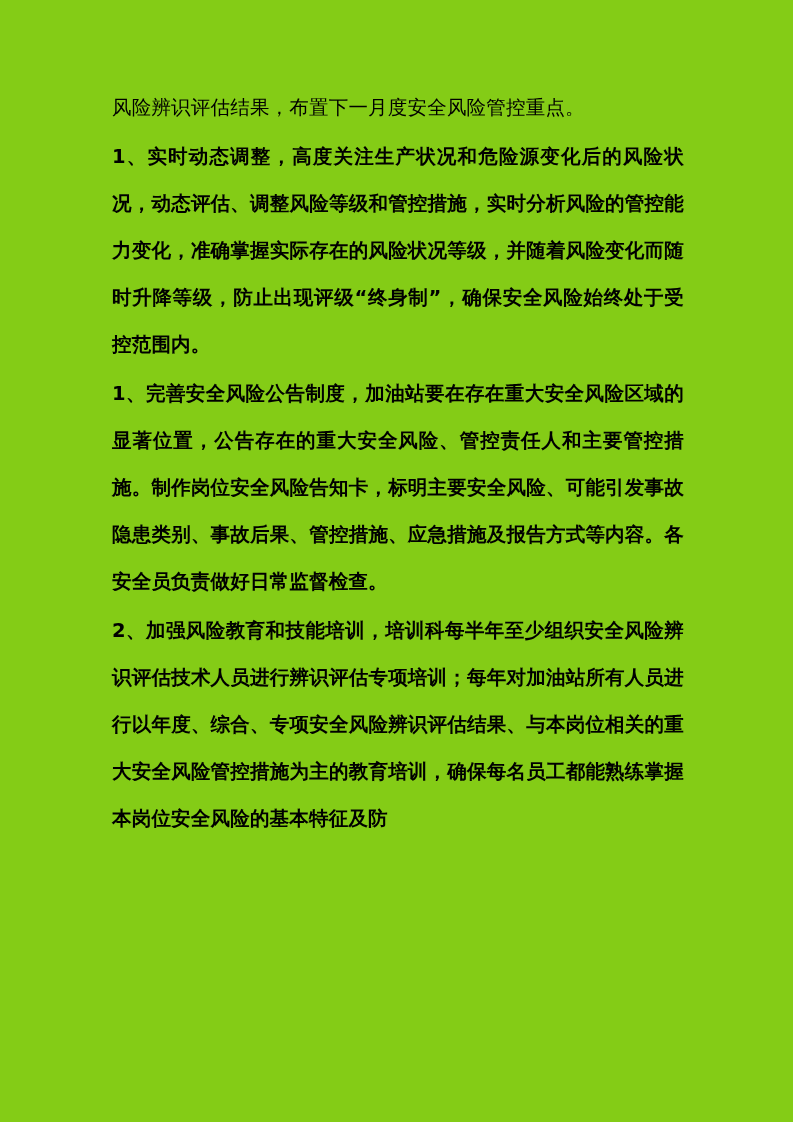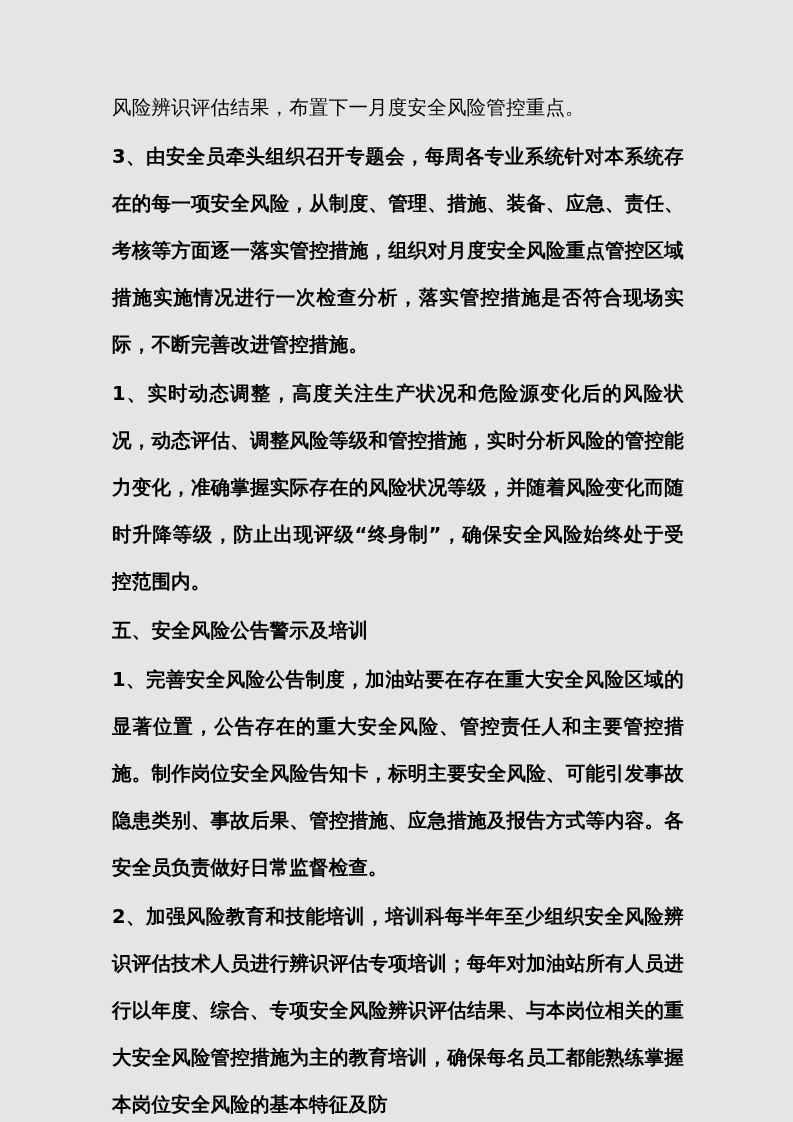--- a/index.html
+++ b/index.html
@@ -12,21 +12,21 @@
     background: #ffffff;
     font-family: "DejaVu Sans", "Liberation Sans", sans-serif;
     color: #000000;
     overflow: hidden;
   }
   .page {
     position: relative;
     width: 793px;
     height: 1122px;
     box-sizing: border-box;
-    background: #e5e5e5;
+    background: #84cc16;
   }
   .content {
     position: absolute;
     left: 112px;
     top: 84px;
     width: 572px;
   }
   p.para {
     margin: 0 0 2px 0;
     font-size: 19.5px;
@@ -42,19 +42,17 @@
   p.heading {
     font-weight: bold;
   }
 </style>
 </head>
 <body>
 
 <div class="page">
   <div class="content">
     <p class="para">风险辨识评估结果，布置下一月度安全风险管控重点。</p>
-    <p class="para bold">3、由安全员牵头组织召开专题会，每周各专业系统针对本系统存在的每一项安全风险，从制度、管理、措施、装备、应急、责任、考核等方面逐一落实管控措施，组织对月度安全风险重点管控区域措施实施情况进行一次检查分析，落实管控措施是否符合现场实际，不断完善改进管控措施。</p>
     <p class="para bold">1、实时动态调整，高度关注生产状况和危险源变化后的风险状况，动态评估、调整风险等级和管控措施，实时分析风险的管控能力变化，准确掌握实际存在的风险状况等级，并随着风险变化而随时升降等级，防止出现评级“终身制”，确保安全风险始终处于受控范围内。</p>
-    <p class="para heading">五、安全风险公告警示及培训</p>
     <p class="para bold">1、完善安全风险公告制度，加油站要在存在重大安全风险区域的显著位置，公告存在的重大安全风险、管控责任人和主要管控措施。制作岗位安全风险告知卡，标明主要安全风险、可能引发事故隐患类别、事故后果、管控措施、应急措施及报告方式等内容。各安全员负责做好日常监督检查。</p>
     <p class="para bold">2、加强风险教育和技能培训，培训科每半年至少组织安全风险辨识评估技术人员进行辨识评估专项培训；每年对加油站所有人员进行以年度、综合、专项安全风险辨识评估结果、与本岗位相关的重大安全风险管控措施为主的教育培训，确保每名员工都能熟练掌握本岗位安全风险的基本特征及防</p>
   </div>
 </div>
 
 </body></html>

